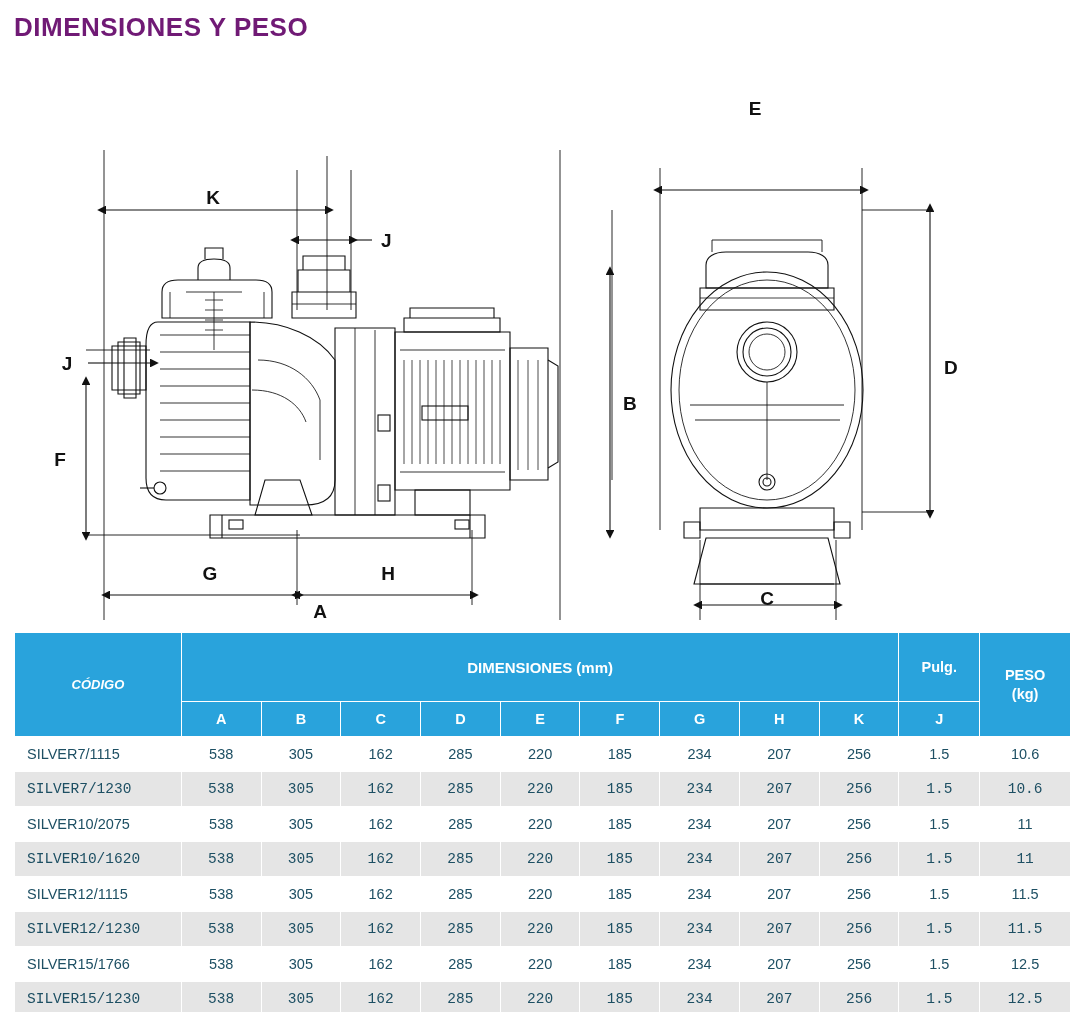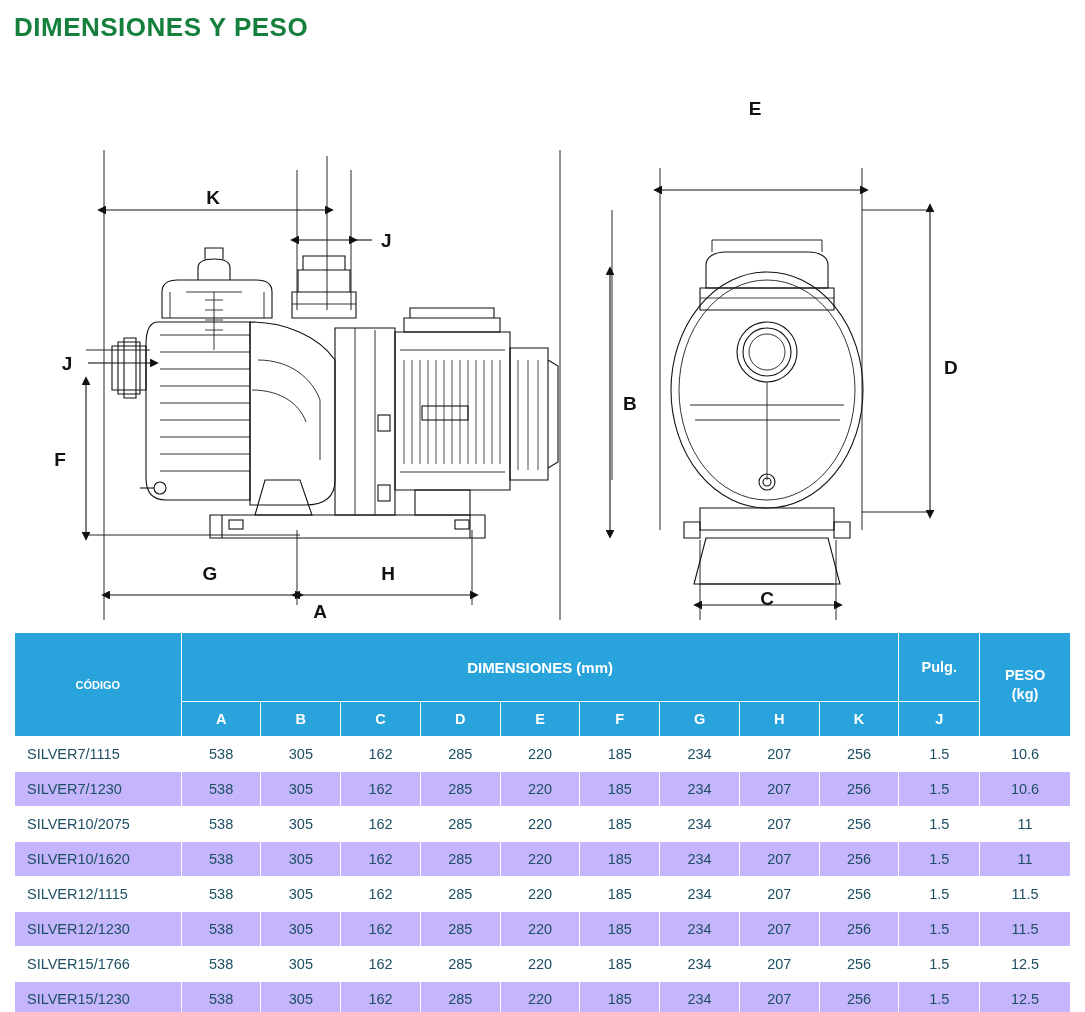--- a/index.html
+++ b/index.html
@@ -20,21 +20,21 @@
     width: 1085px;
     height: 1012px;
   }
   .title {
     position: absolute;
     left: 14px;
     top: 12px;
     font-size: 26px;
     font-weight: bold;
     letter-spacing: 0.5px;
-    color: #15803d;
+    color: #701a75;
   }
   .drawing {
     position: absolute;
     left: 0;
     top: 60px;
     width: 1085px;
     height: 560px;
   }
   .table-wrap {
     position: absolute;
@@ -54,21 +54,22 @@
   }
   thead th {
     background: #29A3DC;
     color: #ffffff;
     font-weight: bold;
     font-size: 14.5px;
   }
   thead th.codigo {
     width: 166px;
     height: 68px;
-    font-size: 11px;
+    font-size: 13px;
+    font-style: italic;
   }
   thead th.dimgroup {
     height: 32px;
     font-size: 15px;
     text-align: center;
   }
   thead th.pulg {
     width: 80px;
     height: 68px;
   }
@@ -88,21 +89,22 @@
   }
   tbody td.code {
     text-align: left;
     padding-left: 12px;
     font-weight: normal;
   }
   tbody tr.odd td {
     background: #ffffff;
   }
   tbody tr.even td {
-    background: #c4b5fd;
+    background: #e5e5e5;
+    font-family: Liberation Mono, monospace;
   }
   .footnote {
     position: absolute;
     left: 14px;
     top: 1034px;
     font-size: 18px;
     color: #0369a1;
   }
   .dim-label {
     font-family: "Liberation Sans", sans-serif;

